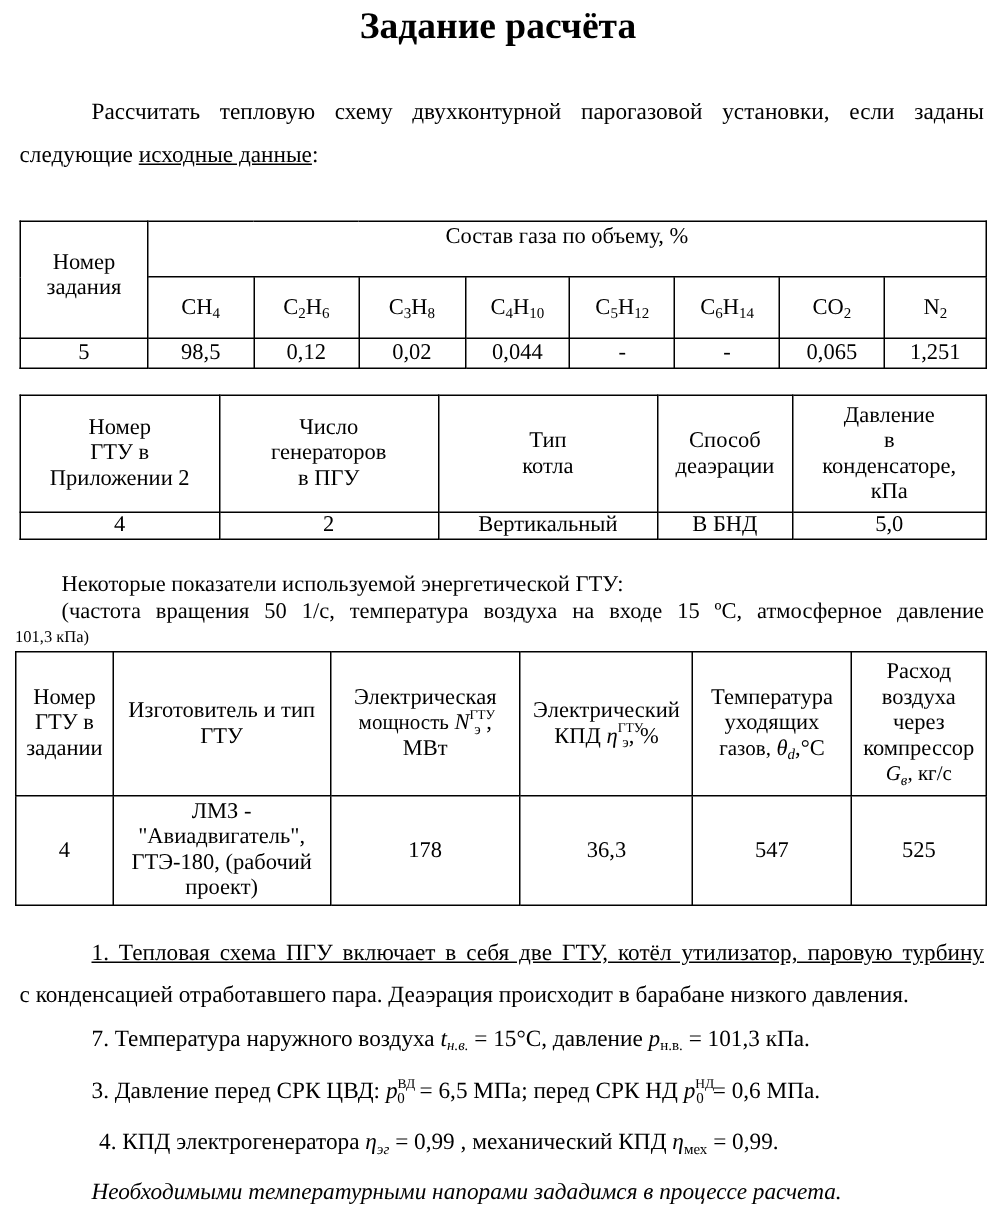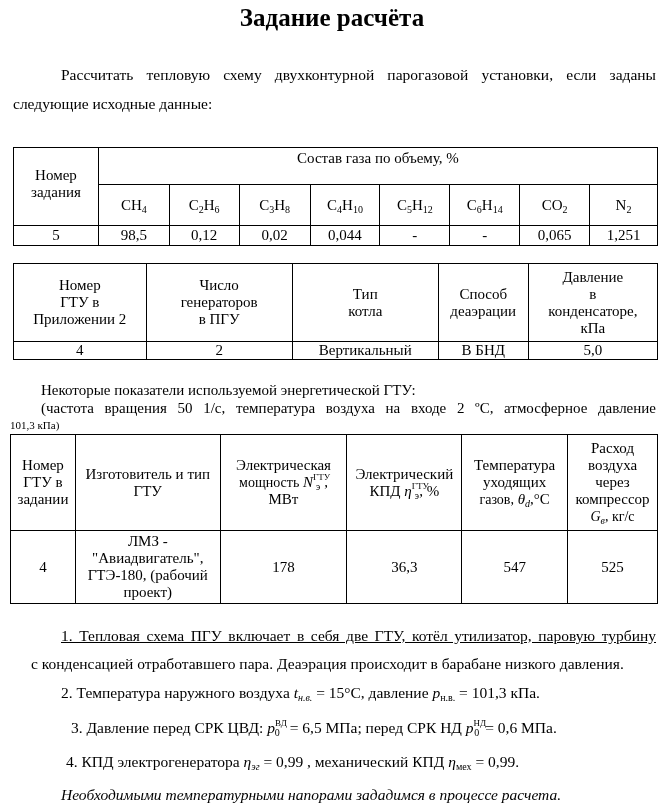--- a/index.html
+++ b/index.html
@@ -2,21 +2,21 @@
 <html><head>
 <meta charset="utf-8">
 <style>
   html, body { margin:0; padding:0; background:#fff; }
   body { width:664px; height:811px; position:relative; overflow:hidden;
          font-family:"Liberation Serif","DejaVu Serif",serif; color:#000; }
   .abs { position:absolute; }
   .title { left:0; width:664px; top:4px; text-align:center; font-size:25px; font-weight:bold; }
   .para { font-size:15.5px; line-height:18px; }
   .just { text-align:justify; text-align-last:justify; }
-  .u { }
+  .u { text-decoration:underline; }
   table { border-collapse:collapse; position:absolute; font-size:15px; }
   td { border:1px solid #000; text-align:center; vertical-align:middle; padding:0 2px; line-height:17px; }
   sub { font-size:10px; vertical-align:-3px; line-height:0; }
   sup { font-size:9px; vertical-align:7px; line-height:0; }
   .it { font-style:italic; }
   .sm { font-size:14px; }
 </style>
 </head>
 <body>
 
@@ -105,21 +105,21 @@
     <td>4</td>
     <td>2</td>
     <td>Вертикальный</td>
     <td>В БНД</td>
     <td>5,0</td>
   </tr>
 </tbody>
   </table>
 
 <div class="abs para" style="left:41px; top:381px; font-size:15px;">Некоторые показатели используемой энергетической ГТУ:</div>
-<div class="abs para just" style="left:41px; width:615px; top:399px; font-size:15px;">(частота вращения 50 1/с, температура воздуха на входе 2 ºС, атмосферное давление</div>
+<div class="abs para just" style="left:41px; width:615px; top:399px; font-size:15px;">(частота вращения 50 1/с, температура воздуха на входе 15 ºС, атмосферное давление</div>
 <div class="abs para" style="left:10px; top:416px; font-size:11px;">101,3 кПа)</div>
 
 <table style="left:10px; top:434px; width:648px;">
   <colgroup>
     <col style="width:65px">
       <col style="width:145px">
       <col style="width:127px">
       <col style="width:115px">
       <col style="width:106px">
       <col style="width:90px">
@@ -167,31 +167,31 @@
     </td>
     <td>178</td>
     <td>36,3</td>
     <td>547</td>
     <td>525</td>
   </tr>
 </tbody>
   </table>
 
 <div class="abs para just" style="left:13px; width:643px; top:627px; text-indent:48px;text-decoration:underline;">1. Тепловая схема ПГУ включает в себя две ГТУ, котёл утилизатор, паровую турбину</div>
-<div class="abs para" style="left:31px; top:655px;">с конденсацией отработавшего пара. Деаэрация происходит в барабане низкого давления.</div>
+<div class="abs para" style="left:13px; top:655px;">с конденсацией отработавшего пара. Деаэрация происходит в барабане низкого давления.</div>
 
 <div class="abs para" style="left:61px; top:684px;">
-  <span>2. Температура наружного воздуха</span>
+  <span>7. Температура наружного воздуха</span>
   <span class="it">t</span><sub class="it">н.в.</sub>
   <span>= 15°С, давление</span>
   <span class="it">p</span><sub>н.в.</sub>
   <span>= 101,3 кПа.</span>
 </div>
 
-<div class="abs para" style="left:71px; top:719px;">
+<div class="abs para" style="left:61px; top:719px;">
   <span>3. Давление перед СРК ЦВД:</span>
   <span class="it">p</span><sup>ВД</sup><sub style="margin-left:-12px; margin-right:6px;">0</sub>
   <span>= 6,5 МПа; перед СРК НД</span>
   <span class="it">p</span><sup>НД</sup><sub style="margin-left:-12px; margin-right:6px;">0</sub><span>= 0,6 МПа.</span>
 </div>
 
 <div class="abs para" style="left:66px; top:753px;">
   <span>4. КПД электрогенератора</span>
   <span class="it">η</span><sub class="it">эг</sub>
   <span>= 0,99 , механический КПД</span>

